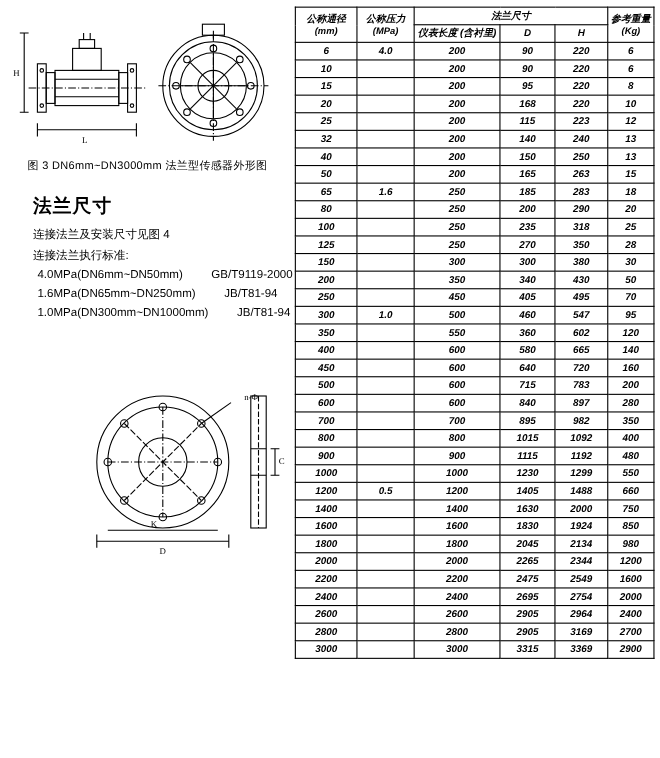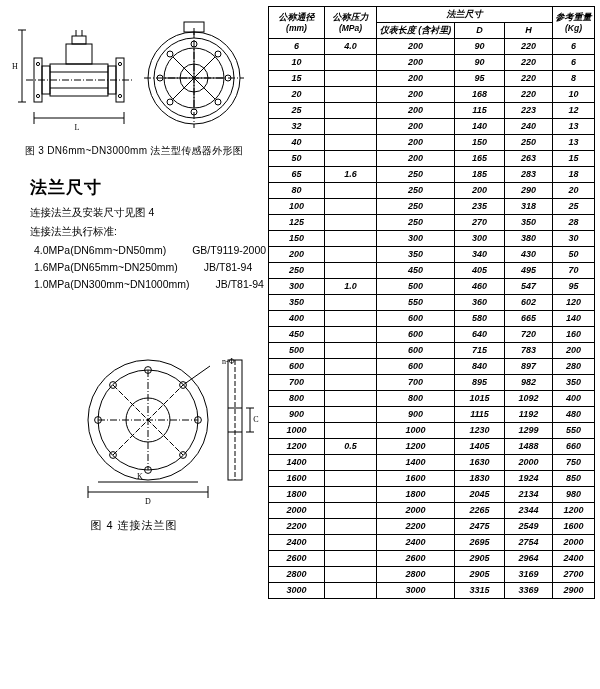--- a/index.html
+++ b/index.html
@@ -258,21 +258,20 @@
         <line x1="176" y1="56" x2="184" y2="56"></line>
         <line x1="176" y1="80" x2="184" y2="80"></line>
       </g>
       <text x="152" y="12" font-size="8" font-family="Liberation Serif, serif">n-Φ</text>
       <text x="78" y="152" font-size="8" font-family="Liberation Serif, serif" text-anchor="middle">D</text>
       <text x="70" y="127" font-size="8" font-family="Liberation Serif, serif" text-anchor="middle">K</text>
       <text x="186" y="70" font-size="8" font-family="Liberation Serif, serif" text-anchor="middle">C</text>
     </svg>
   </div>
 
-  <div class="fig4-caption">图 4   连接法兰图</div>
 </div>
 
 <div class="table-wrap">
   <table class="spec-table">
     <colgroup>
       <col class="c0">
         <col class="c1">
         <col class="c2">
         <col class="c3">
         <col class="c4">

